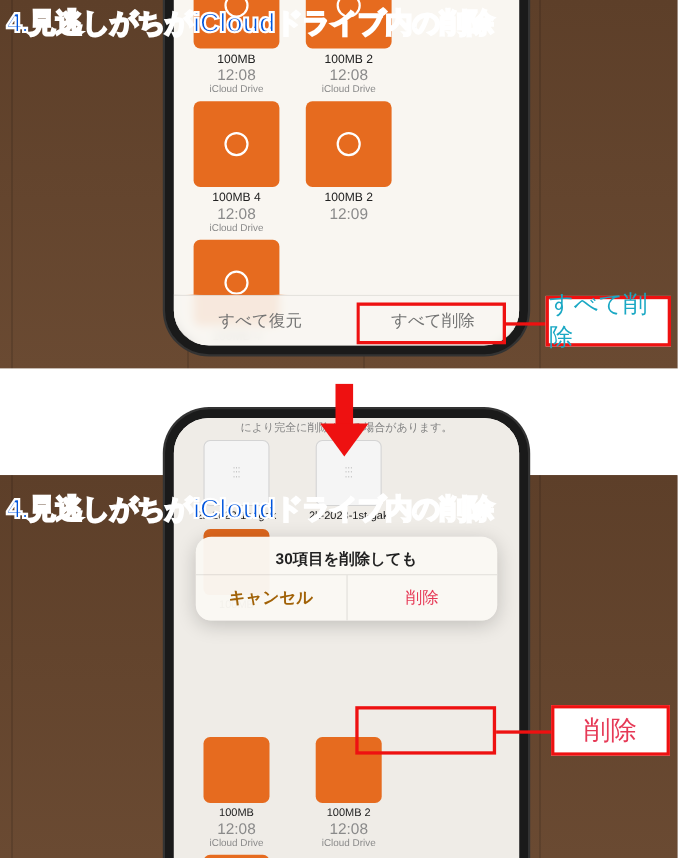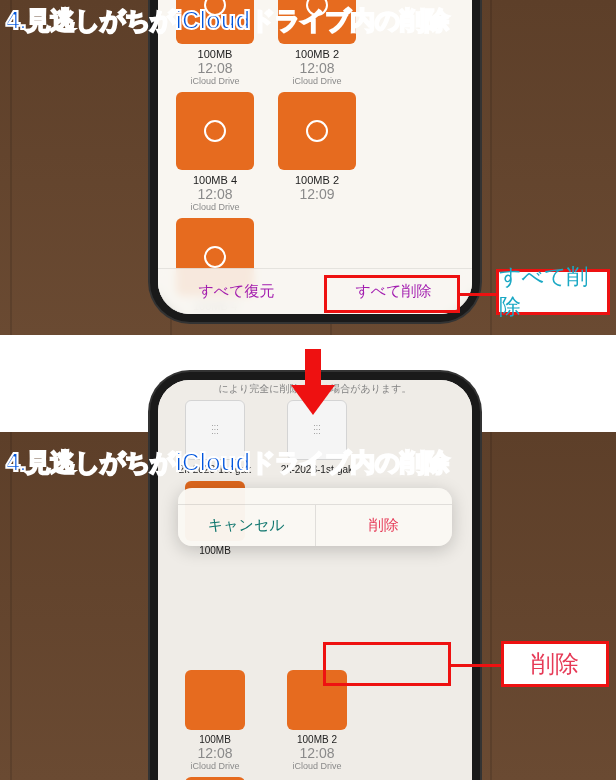--- a/index.html
+++ b/index.html
@@ -45,21 +45,21 @@
   .fname { font-size: 11px; color: #222; margin-top: 4px; text-align: left; }
   .ftime { font-size: 14px; color: #8a8a8a; text-align: center; }
   .floc { font-size: 9px; color: #8a8a8a; text-align: center; }
 
   .toolbar {
     position: absolute; bottom: 0; left: 0; right: 0; height: 46px;
     background: rgba(248,246,242,.9); backdrop-filter: blur(4px);
     display: flex; align-items: center; justify-content: space-around;
     border-top: 1px solid rgba(0,0,0,.08);
   }
-  .tbtn { font-size: 15px; color: #a21caf; font-weight: 500; }
+  .tbtn { font-size: 15px; color: #737373; font-weight: 500; }
 
   .redbox { position: absolute; border: 3px solid #e11; z-index: 25; }
   .callout {
     position: absolute; background: #fff; border: 3px solid #e11;
     display: flex; align-items: center; justify-content: center;
     font-size: 22px; z-index: 26;
   }
   .callout.cyan { color: #1aa8c4; }
   .callout.red { color: #e63956; }
   .redline { position: absolute; height: 3px; background: #e11; z-index: 24; }
@@ -86,21 +86,21 @@
   .sheet .hdr { padding: 12px 16px 4px; text-align: center; }
   .sheet .hdr .t1 { font-size: 14px; font-weight: 600; color: #222; }
   .sheet .hdr .t2 { font-size: 10px; color: #7a7a7a; margin-top: 4px; line-height: 1.4; }
   .sheet .row {
     display: flex; border-top: 1px solid rgba(0,0,0,.1); height: 42px;
   }
   .sheet .row .btn {
     flex: 1; display: flex; align-items: center; justify-content: center;
     font-size: 15px;
   }
-  .sheet .row .btn.cancel { color: #0f766e; font-weight: 400; border-right: 1px solid rgba(0,0,0,.1); }
+  .sheet .row .btn.cancel { color: #a16207; font-weight: 700; border-right: 1px solid rgba(0,0,0,.1); }
   .sheet .row .btn.delete { color: #e63956; }
 
   .truncated { font-size: 10px; color: #888; text-align: center; padding-top: 2px; }
   .row2 { display: flex; flex-wrap: wrap; padding: 0 10px; gap: 0 8px; justify-content: flex-start; }
 </style>
 </head>
 <body>
 
 <div class="panel top">
   <div class="wood"></div>
@@ -193,20 +193,21 @@
         <div class="file">
           <div class="thumb small"></div>
           <div class="fname" style="font-size:10px;">100MB</div>
         </div>
       </div>
 
       <div class="dim"></div>
 
       <div class="sheet">
         <div class="hdr">
+          <div class="t1">30項目を削除しても</div>
         </div>
         <div class="row">
           <div class="btn cancel">キャンセル</div>
           <div class="btn delete">削除</div>
         </div>
       </div>
 
       <div class="row2" style="position:absolute; left:0; right:0; top:290px;">
         <div class="file">
           <div class="thumb small"></div>

